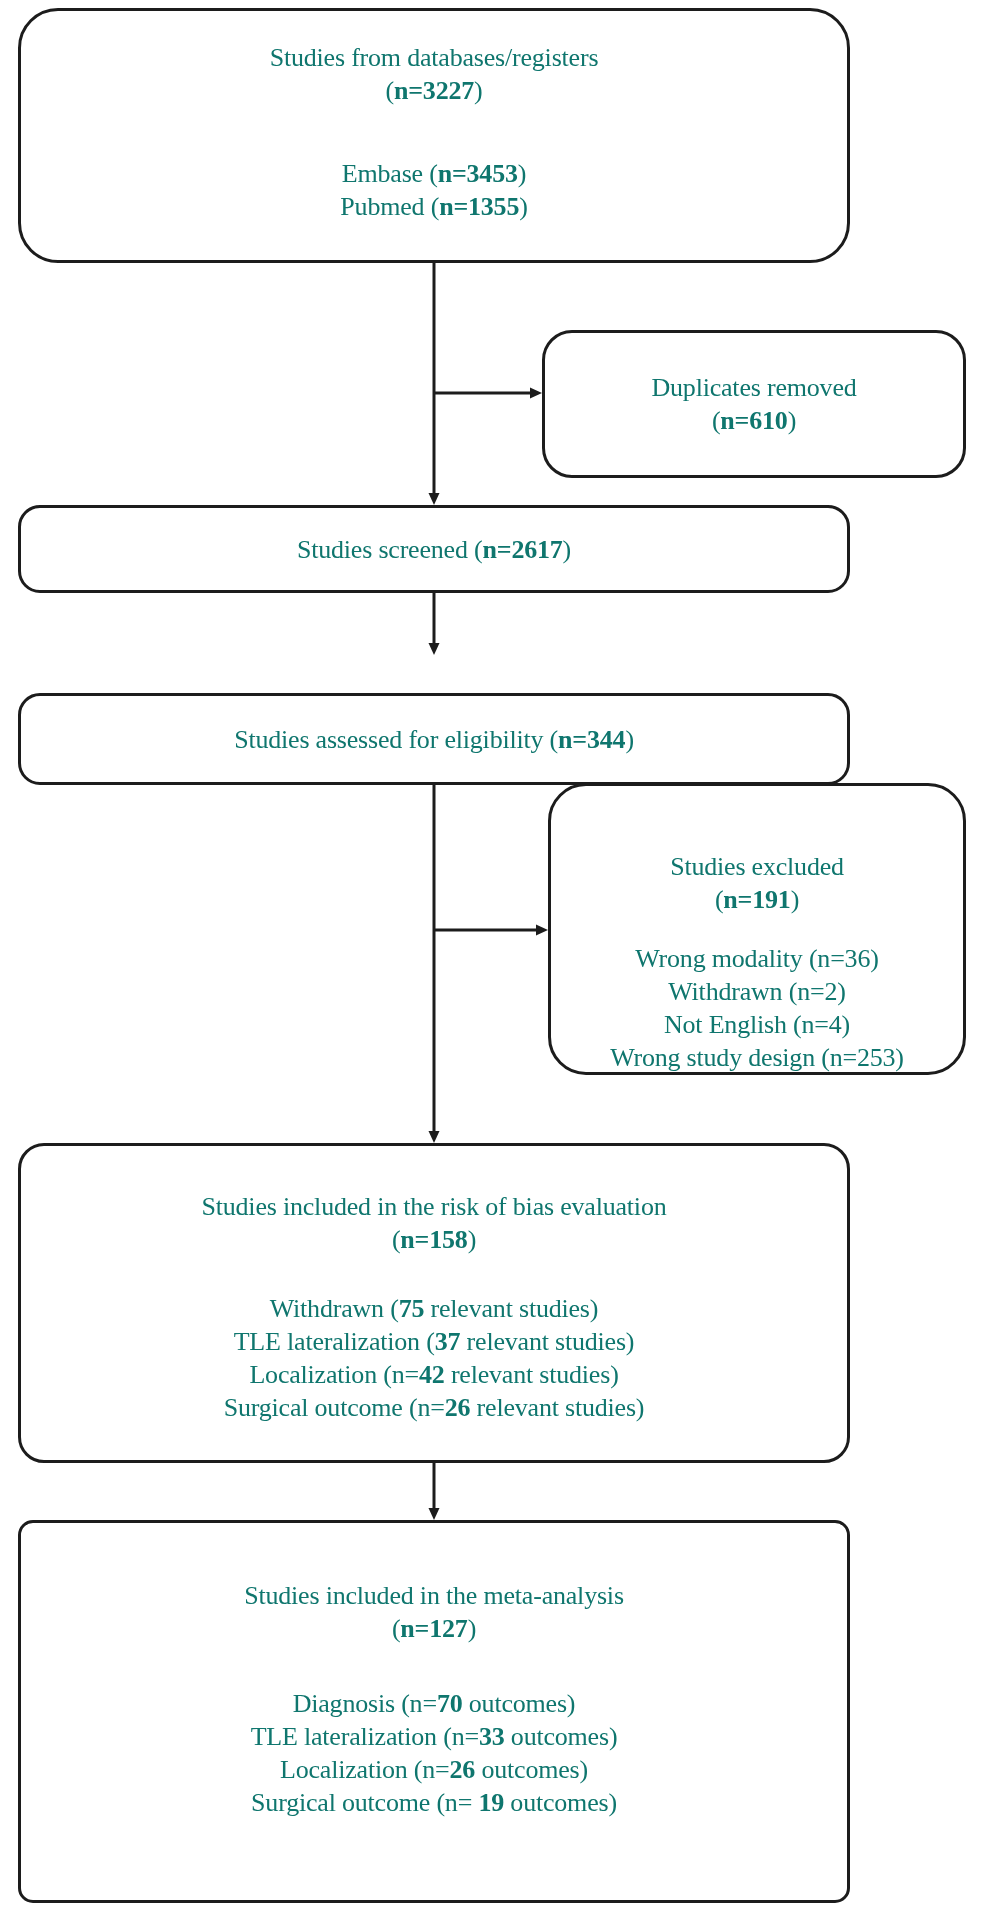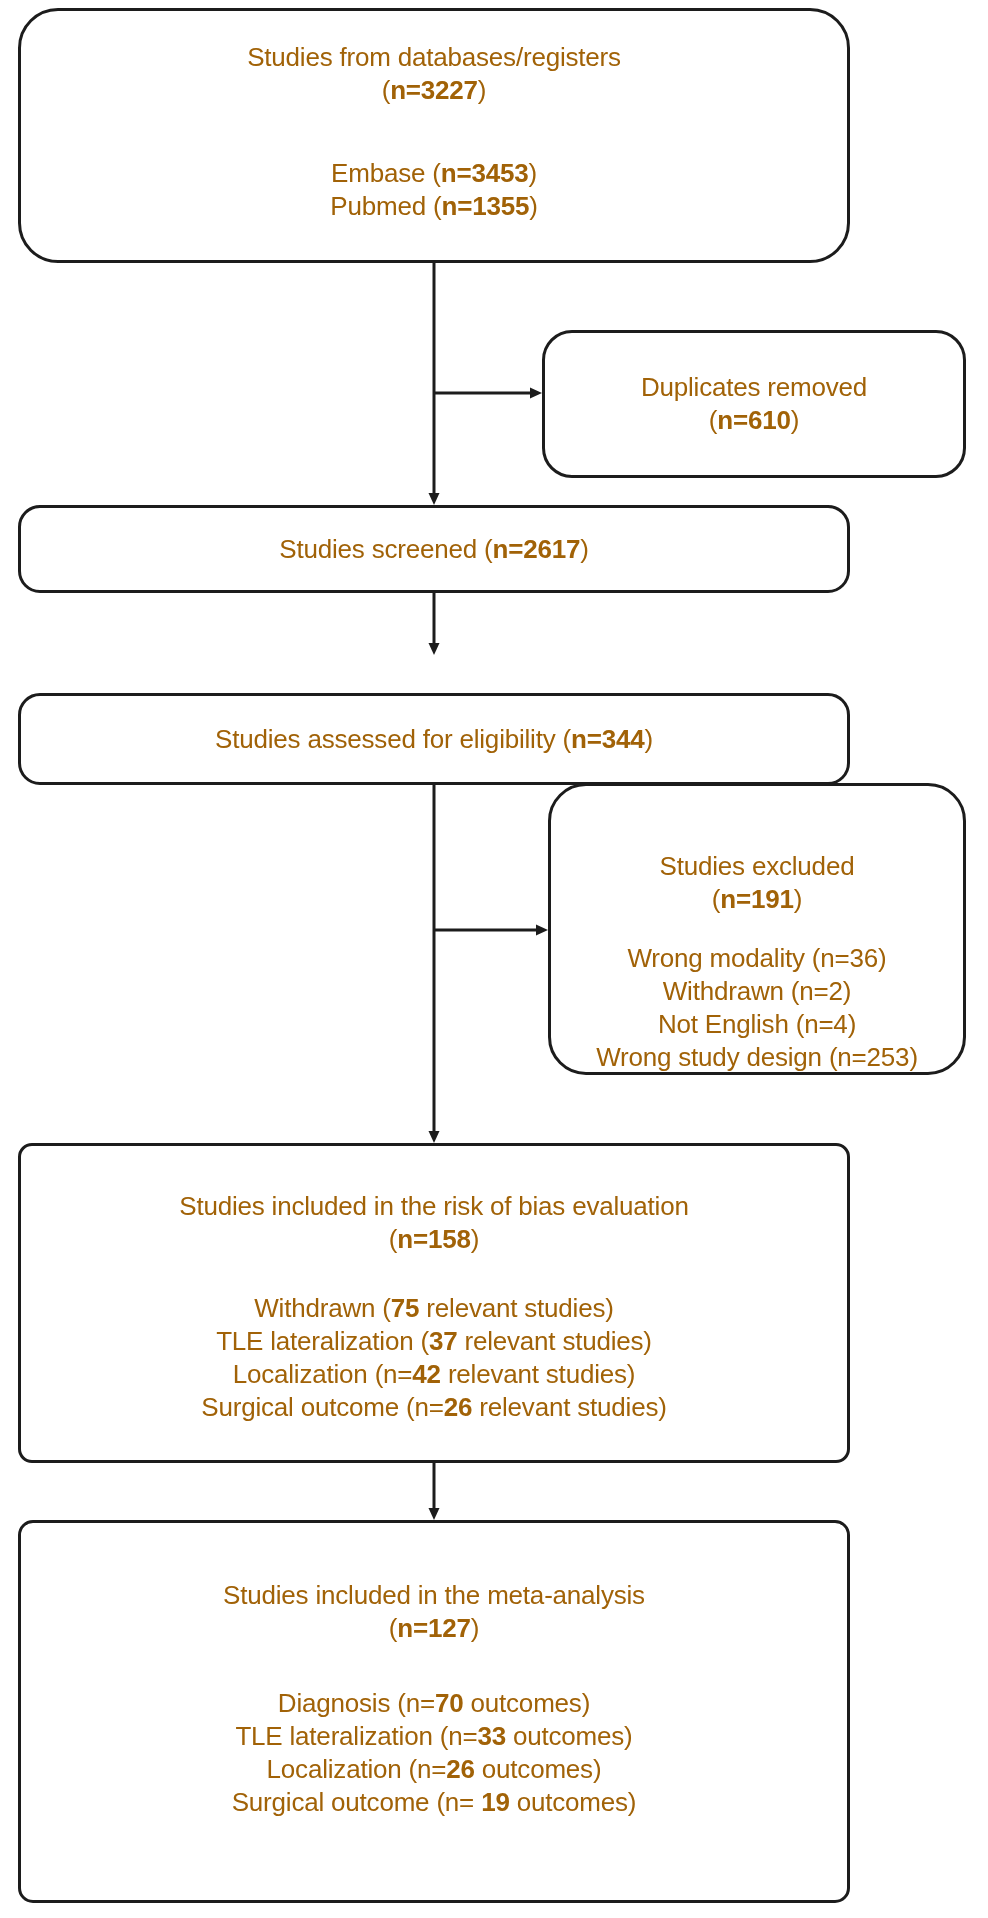--- a/index.html
+++ b/index.html
@@ -2,22 +2,22 @@
 <html><head>
 <meta charset="utf-8">
 <style>
   html, body { margin: 0; padding: 0; background: #ffffff; }
   .canvas {
     position: relative;
     width: 988px;
     height: 1906px;
     background: #ffffff;
     overflow: hidden;
-    font-family: Liberation Sans, sans-serif;
-    color: #a16207;
+    font-family: Liberation Serif, serif;
+    color: #0f766e;
   }
   .arrows {
     position: absolute;
     left: 0; top: 0;
     width: 988px; height: 1918px;
   }
   .box {
     position: absolute;
     box-sizing: border-box;
     border: 3px solid #1c1c1c;
@@ -39,21 +39,21 @@
 
   .box-duplicates  { left: 542px; top: 330px;  width: 424px; height: 148px; border-radius: 30px; }
 
   .box-screened    { left: 18px;  top: 505px;  width: 832px; height: 88px;  border-radius: 22px; }
 
   .box-eligibility { left: 18px;  top: 693px;  width: 832px; height: 92px;  border-radius: 22px; }
 
   .box-excluded    { left: 548px; top: 783px;  width: 418px; height: 292px; border-radius: 38px; padding-top: 64px; }
   .box-excluded .details { margin-top: 26px; }
 
-  .box-riskofbias  { left: 18px;  top: 1143px; width: 832px; height: 320px; border-radius: 14px; padding-top: 44px; }
+  .box-riskofbias  { left: 18px;  top: 1143px; width: 832px; height: 320px; border-radius: 26px; padding-top: 44px; }
   .box-riskofbias .details { margin-top: 36px; }
 
   .box-meta        { left: 18px;  top: 1520px; width: 832px; height: 383px; border-radius: 15px; padding-top: 56px; }
   .box-meta .details { margin-top: 42px; }
 </style>
 </head>
 <body>
 
 <div class="canvas">
 

